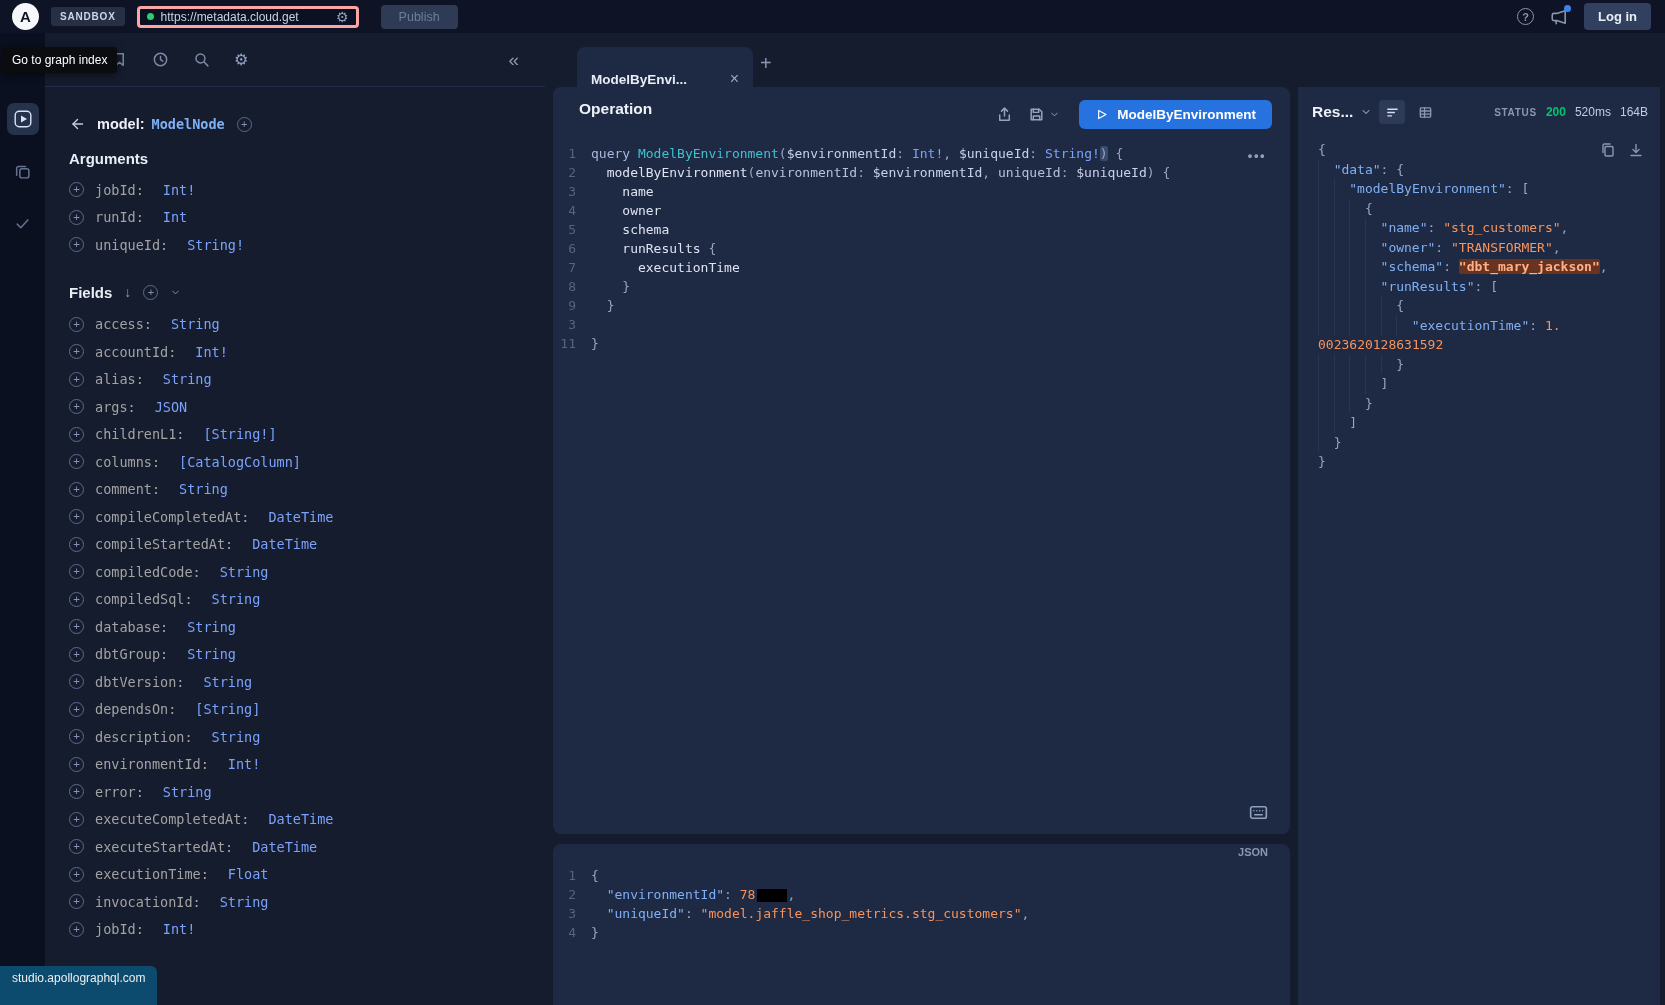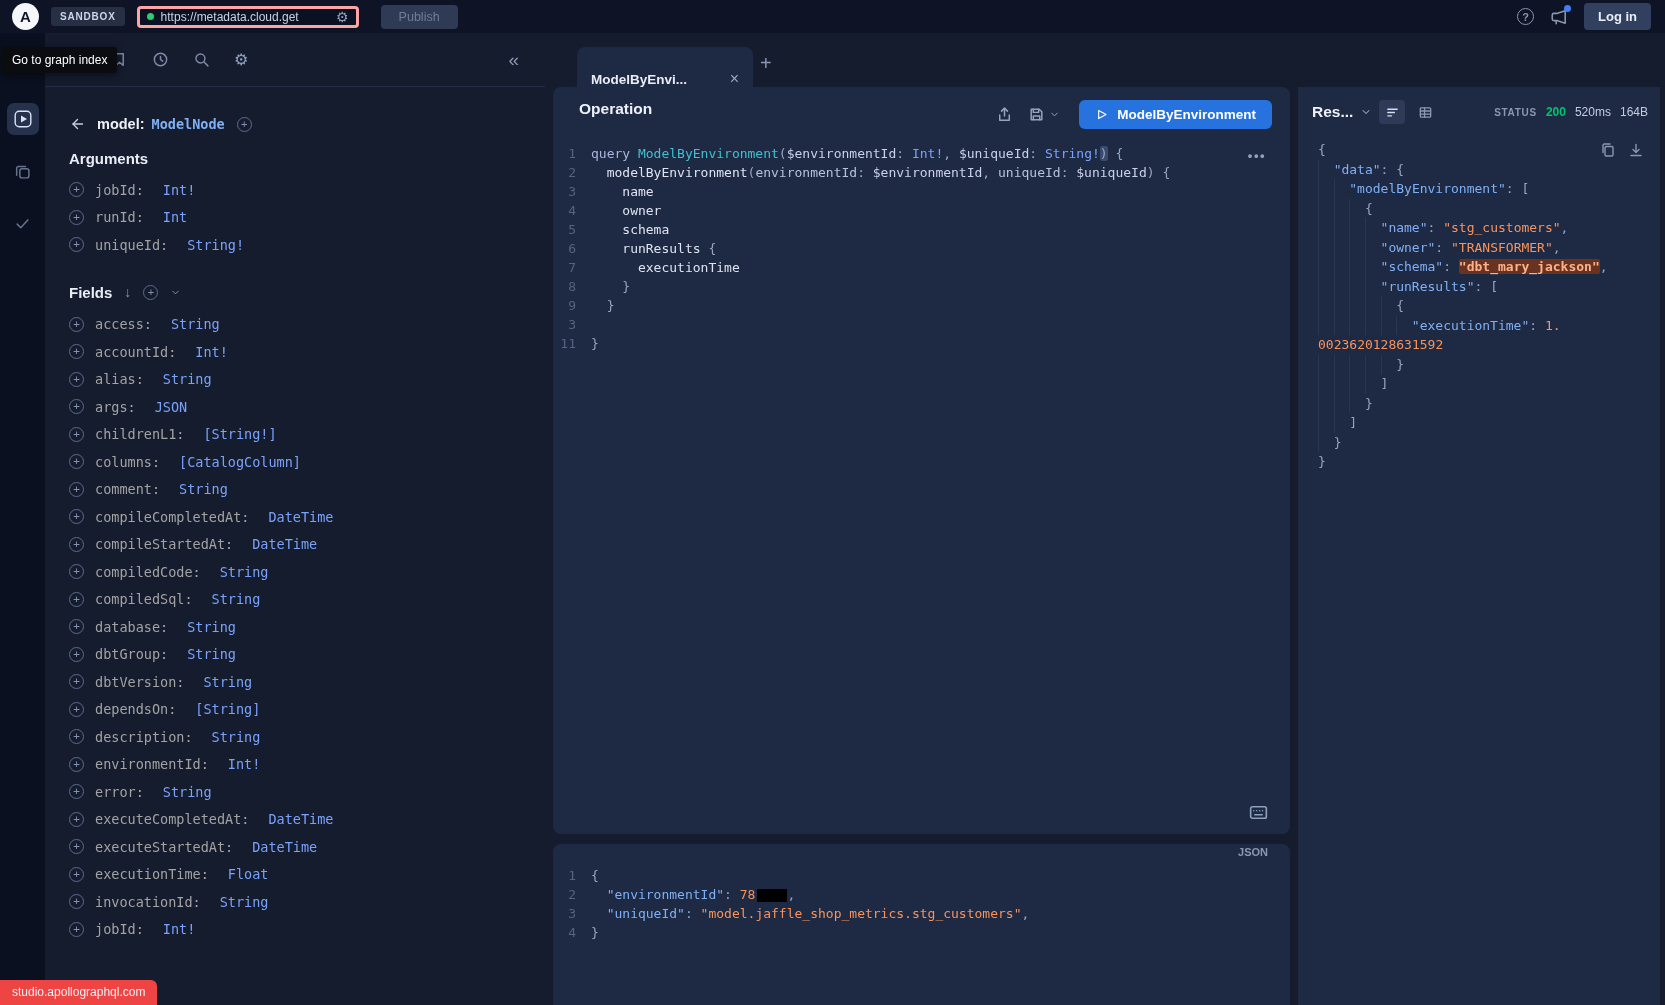--- a/index.html
+++ b/index.html
@@ -42,21 +42,21 @@
   .pcirc{width:15px;height:15px;border:1.2px solid #5c6b8c;border-radius:50%;color:#8593b1;font-size:11px;line-height:1;display:flex;align-items:center;justify-content:center;flex-shrink:0}
   .sec-title{font-size:15px;font-weight:700;color:#e9edf5;margin:18px 0 9px}
   .fields-hdr{display:flex;align-items:center;gap:12px;margin:25px 0 10px}
   .fields-hdr .sec-title{margin:0}
   .sort{color:#8b97b2;font-size:14px;line-height:1}
   .chev-sm{color:#8593b1;display:flex}
   .doc-row{display:flex;align-items:center;gap:11px;height:27.5px;font-family:"DejaVu Sans Mono",monospace;font-size:13.5px}
   .doc-name{color:#a3a3a3}
   .doc-type{color:var(--type-blue,#7aa2fb);margin-left:8px}
 
-  .statuspill{position:absolute;left:0;bottom:0;background:#ef4444;color:#eceff3;font-size:12px;padding:5px 12px 6px;border-radius:0 6px 0 0;z-index:25}
+  .statuspill{position:absolute;left:0;bottom:0;background:#0c4a6e;color:#eceff3;font-size:12px;padding:5px 12px 20px;border-radius:0 6px 0 0;z-index:25}
 
   
   .op-tab{position:absolute;left:577px;top:47px;width:176px;height:40px;background:#1e2943;border-radius:8px 8px 0 0;display:flex;align-items:flex-end;gap:10px;padding:0 14px;z-index:2}
   .tab-title{font-size:13.5px;font-weight:600;color:#e8edf6;white-space:nowrap;overflow:hidden}
   .tab-close{color:#9aa6bf;font-size:16px;margin-left:auto;line-height:1}
   .tab-add{position:absolute;left:760px;top:53px;color:#8b97b2;font-size:20px;line-height:1;z-index:2}
 
   
   .editor-panel{position:absolute;left:553px;top:87px;width:737px;height:747px;background:#1e2943;border-radius:8px;display:flex;flex-direction:column;overflow:hidden}
   .panel-hdr{display:flex;padding:13px 18px 7px 26px}

